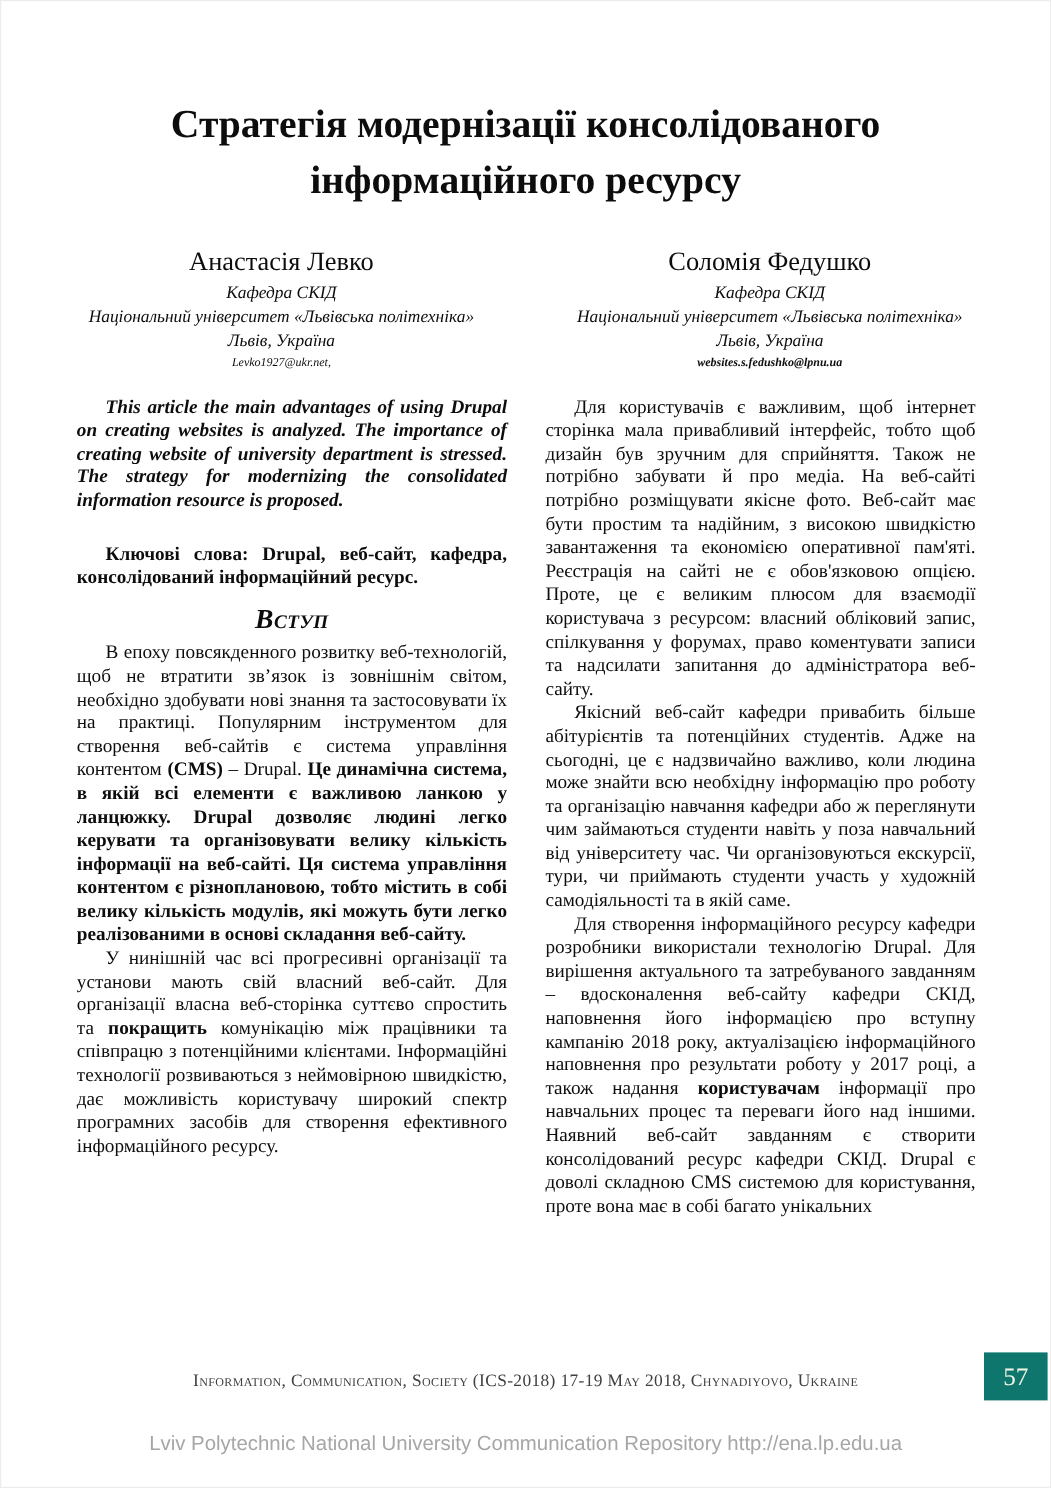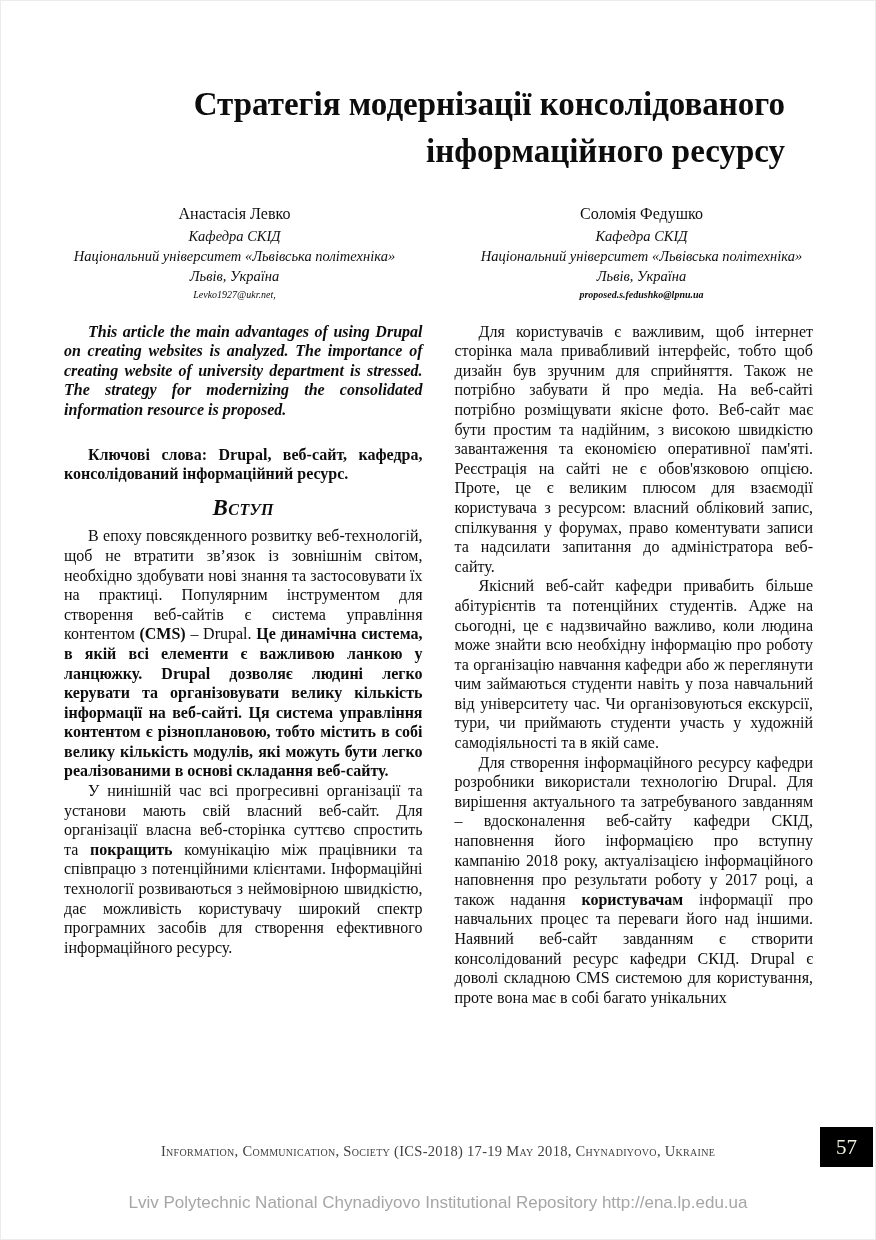--- a/index.html
+++ b/index.html
@@ -8,31 +8,31 @@
     position:relative;
     width:876px; height:1240px;
     background:#ffffff;
     border:1px solid #ececec;
     font-family:"Liberation Serif", serif;
     color:#0d0d0d;
     overflow:hidden;
   }
   .title {
     margin:80px 90px 0;
-    text-align:right;
+    text-align:center;
     font-size:33px;
     font-weight:bold;
     line-height:1.42;
   }
   .authors {
     display:flex;
     margin:30px 30px 0;
   }
   .author { width:50%; text-align:center; }
-  .author-name { font-size:16px; margin-bottom:3px; }
+  .author-name { font-size:22px; margin-bottom:3px; }
   .author-line { font-style:italic; font-size:14.5px; line-height:1.4; }
   .author-email { font-style:italic; font-size:10px; margin-top:2px; }
   .author-email.bold-email { font-weight:bold; }
   .columns {
     display:flex;
     gap:32px;
     padding:0 62px 0 63px;
     margin-top:22px;
   }
   .col {
@@ -61,21 +61,21 @@
     text-align:center;
     font-variant:small-caps;
     font-size:14.5px;
     letter-spacing:0.3px;
     color:#404040;
   }
   .page-number-box {
     position:absolute;
     right:2px; top:1126px;
     width:53px; height:40px;
-    background:#000000;
+    background:#0f766e;
     color:#eef3e4;
     display:flex;
     align-items:center;
     justify-content:center;
     font-size:21px;
   }
   .repo-banner {
     position:absolute;
     left:0; right:0; top:1192px;
     text-align:center;
@@ -97,21 +97,21 @@
       <div class="author-line">Кафедра СКІД</div>
       <div class="author-line">Національний університет «Львівська політехніка»</div>
       <div class="author-line">Львів, Україна</div>
       <div class="author-email">Levko1927@ukr.net,</div>
     </div>
     <div class="author">
       <div class="author-name">Соломія Федушко</div>
       <div class="author-line">Кафедра СКІД</div>
       <div class="author-line">Національний університет «Львівська політехніка»</div>
       <div class="author-line">Львів, Україна</div>
-      <div class="author-email bold-email">proposed.s.fedushko@lpnu.ua</div>
+      <div class="author-email bold-email">websites.s.fedushko@lpnu.ua</div>
     </div>
   </div>
 
   <div class="columns">
     <div class="col">
       <p class="abstract">This article the main advantages of using Drupal on creating websites is analyzed. The importance of creating website of university department is stressed. The strategy for modernizing the consolidated information resource is proposed.</p>
       <p class="keywords">Ключові слова: Drupal, веб-сайт, кафедра, консолідований інформаційний ресурс.</p>
       <h2 class="section-heading">Вступ</h2>
       <p><span>В епоху повсякденного розвитку веб-технологій, щоб не втратити зв’язок із зовнішнім світом, необхідно здобувати нові знання та застосовувати їх на практиці. Популярним інструментом для створення веб-сайтів є система управління контентом </span><span class="run-bold">(CMS)</span><span> – Drupal. </span><span class="run-bold">Це динамічна система, в якій всі елементи є важливою ланкою у ланцюжку. Drupal дозволяє людині легко керувати та організовувати велику кількість інформації на веб-сайті. Ця система управління контентом є різноплановою, тобто містить в собі велику кількість модулів, які можуть бути легко реалізованими в основі складання веб-сайту.</span></p>
       <p><span>У нинішній час всі прогресивні організації та установи мають свій власний веб-сайт. Для організації власна веб-сторінка суттєво спростить та </span><span class="run-bold">покращить</span><span> комунікацію між працівники та співпрацю з потенційними клієнтами. Інформаційні технології розвиваються з неймовірною швидкістю, дає можливість користувачу широкий спектр програмних засобів для створення ефективного інформаційного ресурсу.</span></p>
@@ -122,15 +122,15 @@
       <p><span>Для створення інформаційного ресурсу кафедри розробники використали технологію Drupal. Для вирішення актуального та затребуваного завданням – вдосконалення веб-сайту кафедри СКІД, наповнення його інформацією про вступну кампанію 2018 року, актуалізацією інформаційного наповнення про результати роботу у 2017 році, а також надання </span><span class="run-bold">користувачам</span><span> інформації про навчальних процес та переваги його над іншими. Наявний веб-сайт  завданням є створити консолідований ресурс кафедри СКІД. Drupal є доволі складною CMS системою для користування, проте вона має в собі багато унікальних</span></p>
     </div>
   </div>
 
   <div class="conference-footer">Information, Communication, Society (ICS-2018) 17-19 May 2018, Chynadiyovo, Ukraine</div>
 
   <div class="page-number-box">
     <span>57</span>
   </div>
 
-  <div class="repo-banner">Lviv Polytechnic National Chynadiyovo Institutional Repository http://ena.lp.edu.ua</div>
+  <div class="repo-banner">Lviv Polytechnic National University Communication Repository http://ena.lp.edu.ua</div>
 
 </div>
 
 </body></html>

